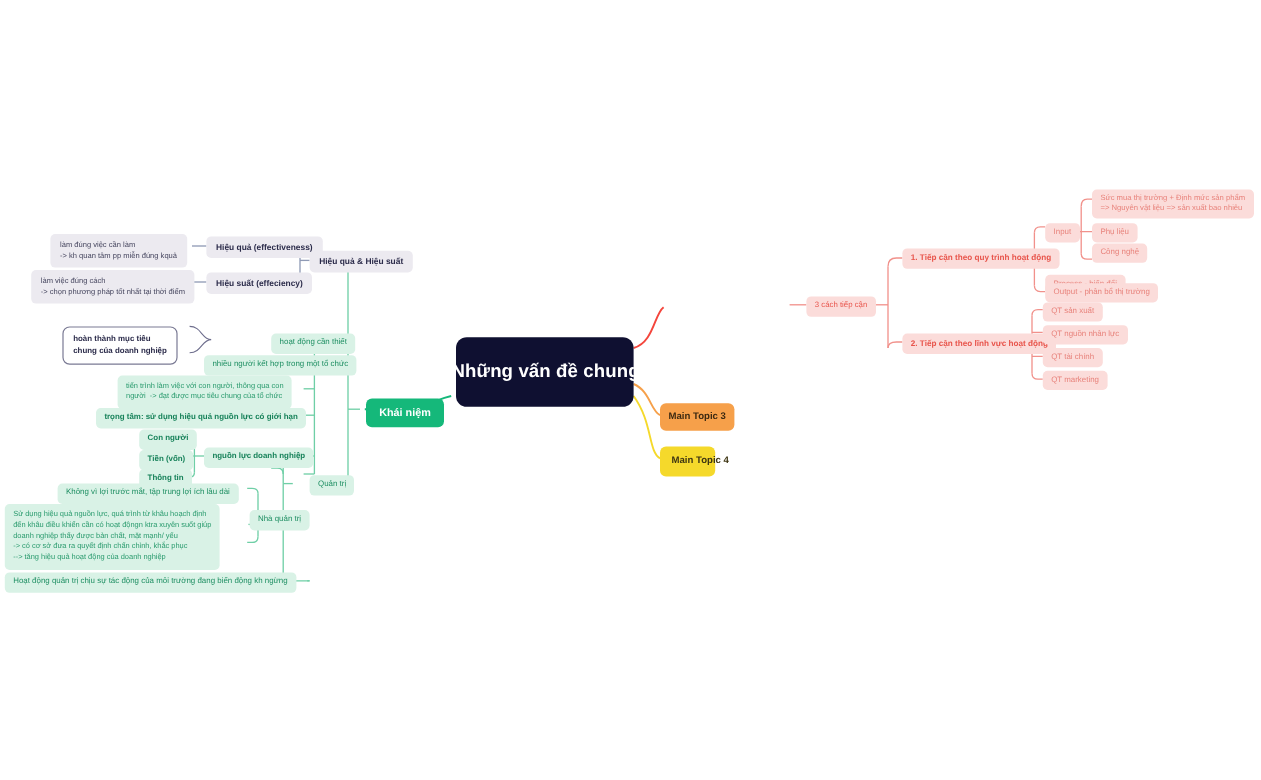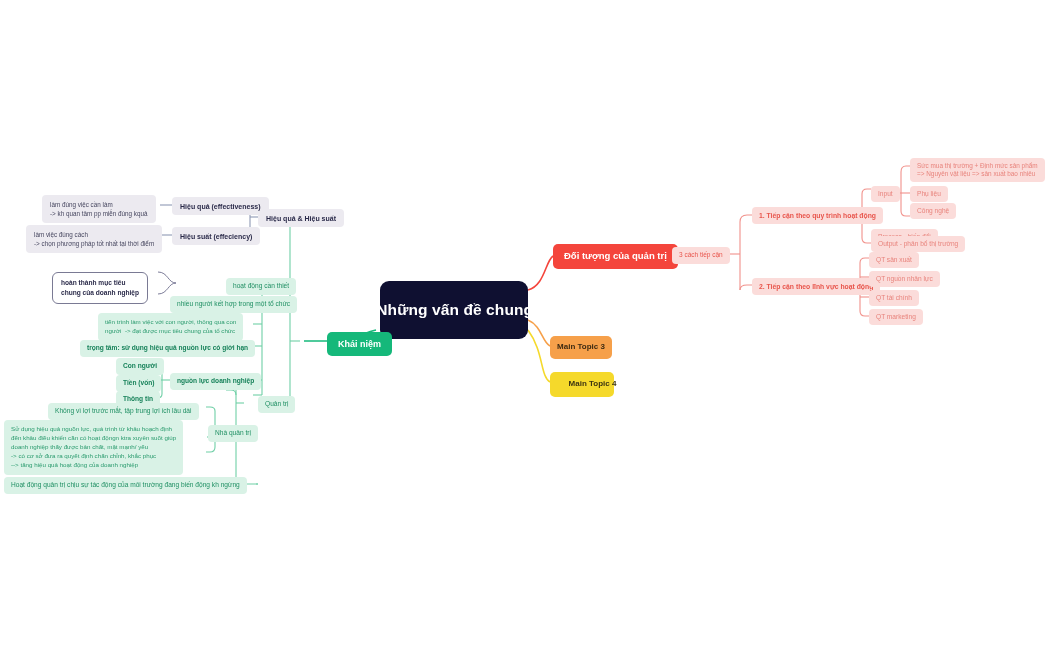--- a/index.html
+++ b/index.html
@@ -233,21 +233,20 @@
     <path d="M215 411 Q 215 407, 210 407 L 206 407" stroke="#6fcfa6" stroke-width="1.1" fill="none"></path>
     <path d="M215 447 Q 215 452, 210 452 L 206 452" stroke="#6fcfa6" stroke-width="1.1" fill="none"></path>
 
     <path d="M236 432 L 236 480" stroke="#6fcfa6" stroke-width="1.1" fill="none"></path>
     <path d="M236 480 Q 236 484, 231 484 L 258 484" stroke="#6fcfa6" stroke-width="1.1" fill="none"></path>
     <path d="M258 484 L 256 484" stroke="#6fcfa6" stroke-width="1.1" fill="none"></path>
   </svg>
 
   <div class="node central" style="left:380px; top:281px; width:148px; height:58px;">Chương 1: Những vấn đề chung về quản trị</div>
 
-  <div class="node red-main" style="left:553px; top:244px;">Đối tượng của quản trị</div>
 
   <div class="node red-mid" style="left:672px; top:247px;">3 cách tiếp cận</div>
 
   <div class="node red-lv2" style="left:752px; top:207px;">1. Tiếp cận theo quy trình hoạt động</div>
 
   <div class="node red-leaf" style="left:871px; top:186px;">Input</div>
 
   <div class="node red-leaf small" style="left:910px; top:158px;">Sức mua thị trường + Định mức sản phẩm
 =&gt; Nguyên vật liệu =&gt; sản xuất bao nhiêu</div>
 
@@ -264,23 +263,23 @@
   <div class="node red-leaf" style="left:869px; top:252px;">QT sản xuất</div>
 
   <div class="node red-leaf" style="left:869px; top:271px;">QT nguồn nhân lực</div>
 
   <div class="node red-leaf" style="left:869px; top:290px;">QT tài chính</div>
 
   <div class="node red-leaf" style="left:869px; top:309px;">QT marketing</div>
 
   <div class="node orange-main" style="left:550px; top:336px; width:62px;">Main Topic 3</div>
 
-  <div class="node yellow-main" style="left:550px; top:372px; width:64px;padding-left:32px;">Main Topic 4</div>
-
-  <div class="node green-main" style="left:305px; top:332px;margin-left:22px;">Khái niệm</div>
+  <div class="node yellow-main" style="left:550px; top:372px; width:46px;padding-left:32px;">Main Topic 4</div>
+
+  <div class="node green-main" style="left:305px; top:332px;">Khái niệm</div>
 
   <div class="node grey-node" style="left:258px; top:209px;">Hiệu quả &amp; Hiệu suất</div>
 
   <div class="node grey-node" style="left:172px; top:197px;">Hiệu quả (effectiveness)</div>
 
   <div class="node grey-para" style="left:42px; top:195px;">làm đúng việc cần làm
 -&gt; kh quan tâm pp miễn đúng kquả</div>
 
   <div class="node grey-node" style="left:172px; top:227px;">Hiệu suất (effeciency)</div>
 

